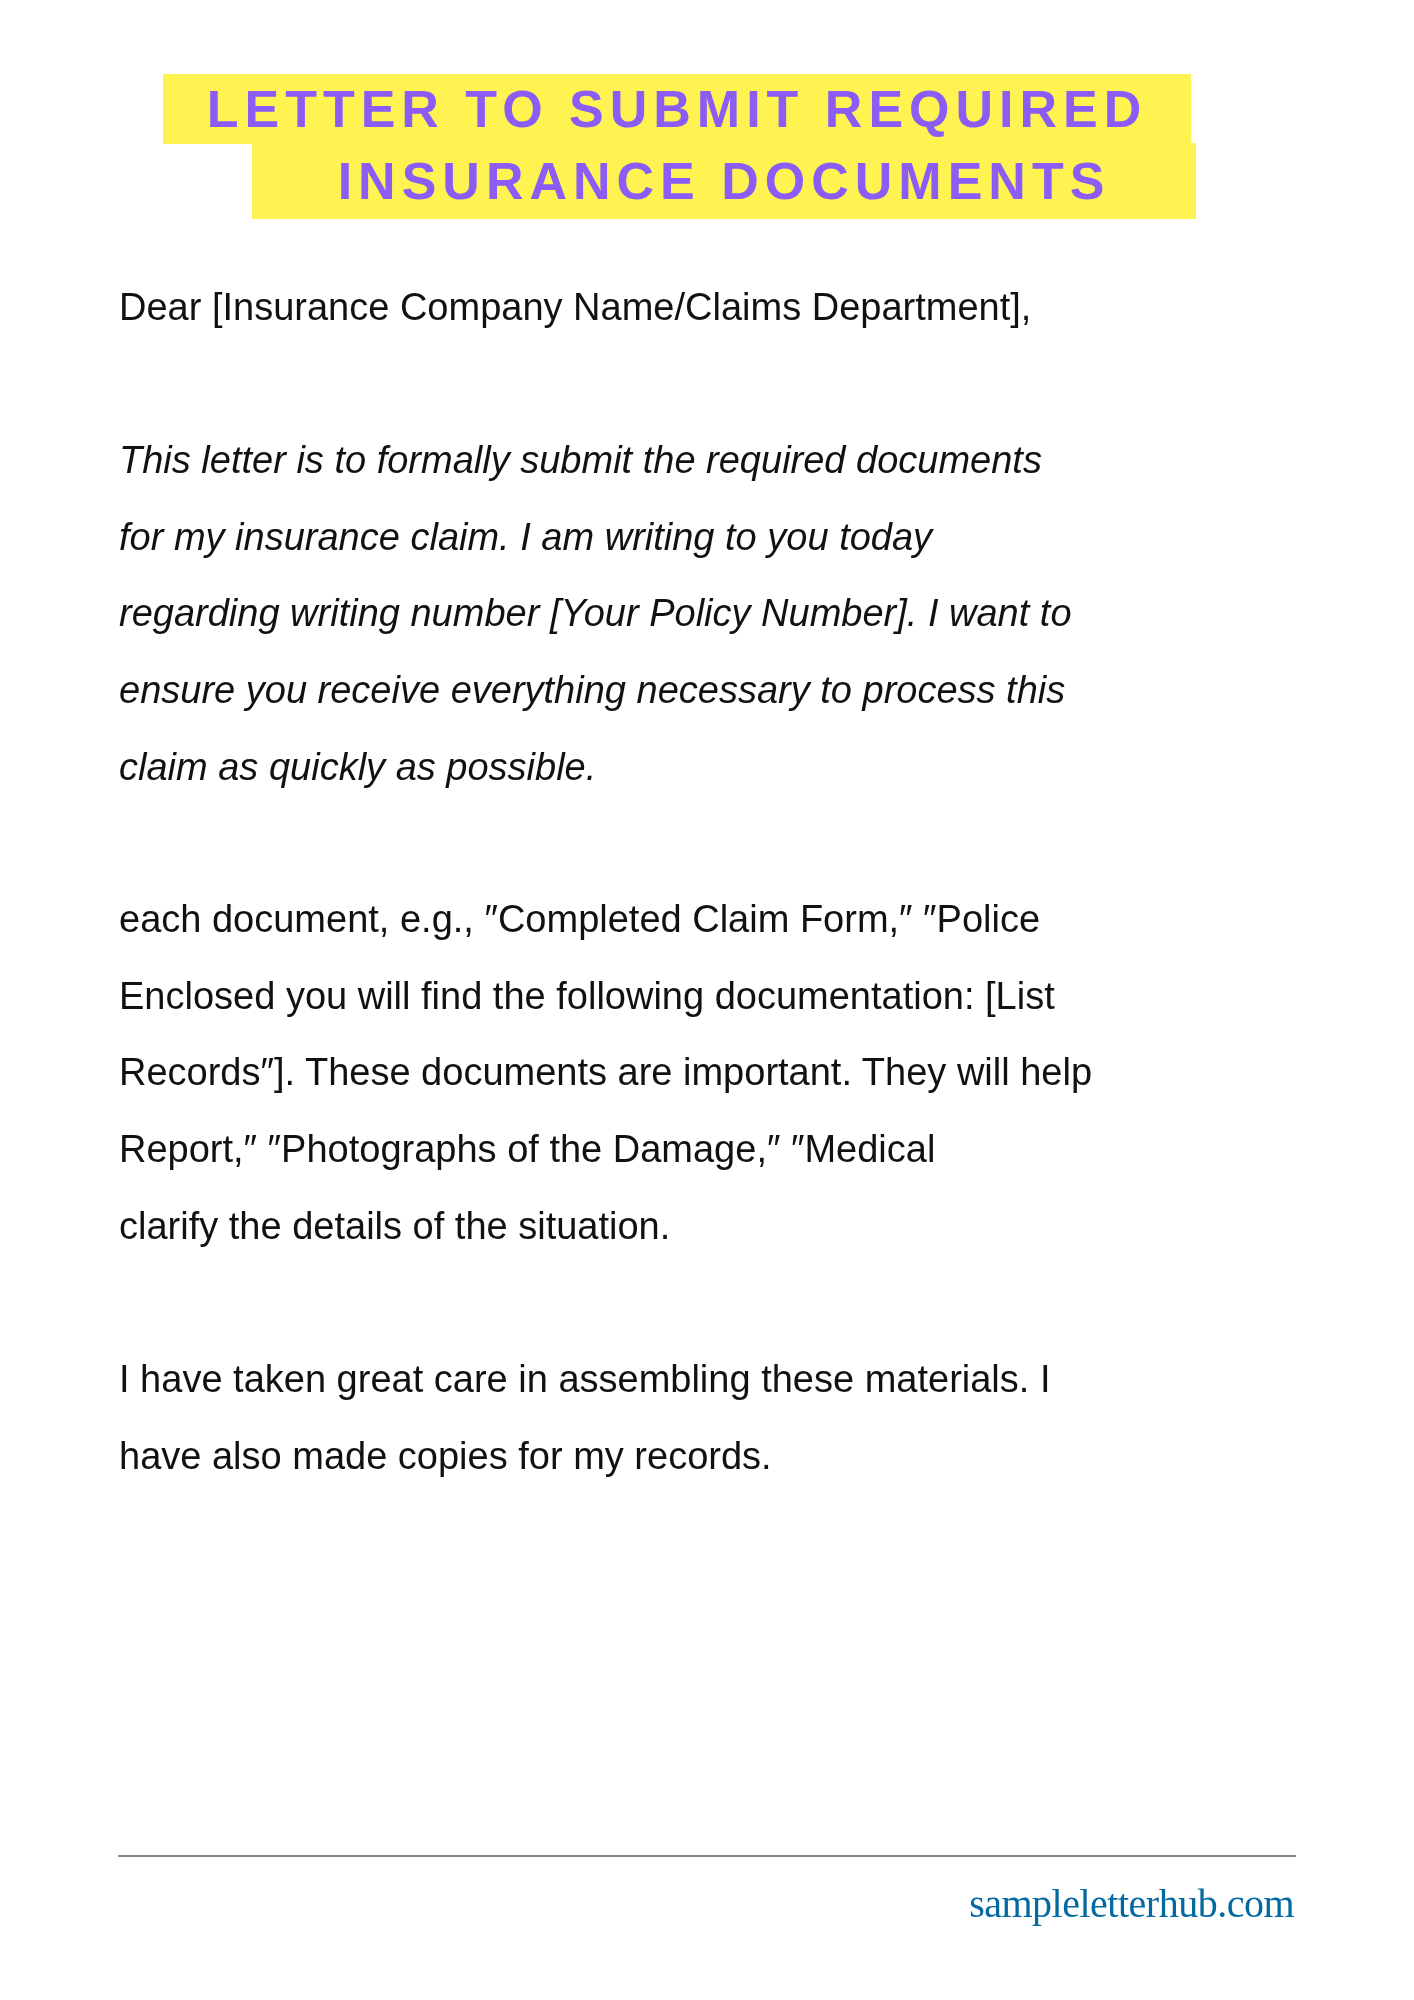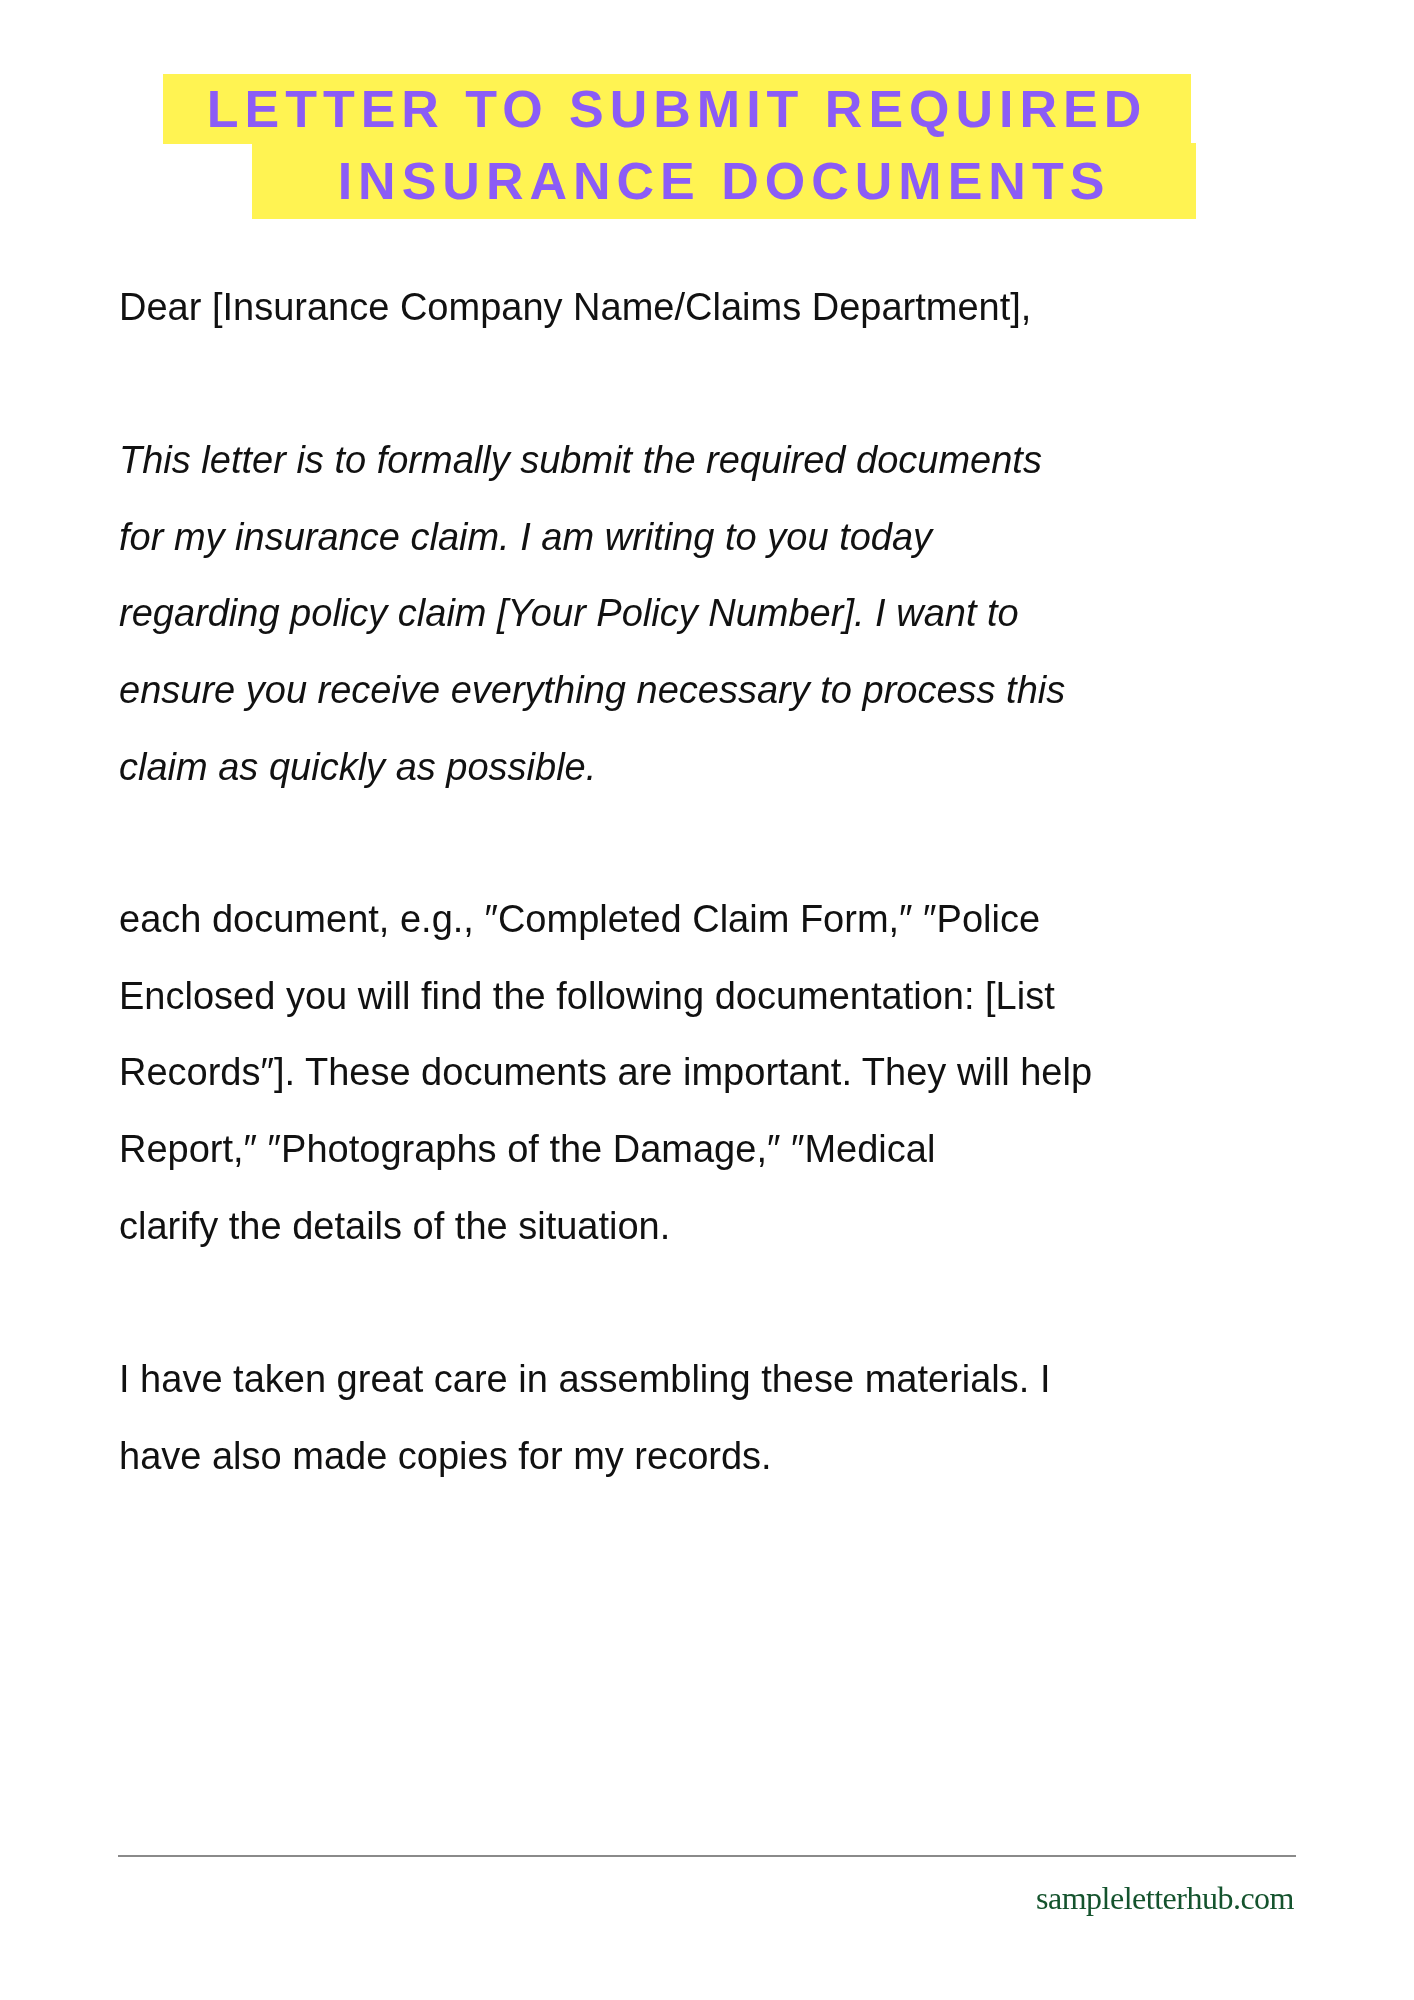--- a/index.html
+++ b/index.html
@@ -61,40 +61,40 @@
       top: 1855px;
       width: 1178px;
       height: 2px;
       background: #8a8a8a;
     }
     .footer-site {
       position: absolute;
       right: 120px;
       top: 1880px;
       font-family: "Liberation Serif", serif;
-      font-size: 32px;
-      color: #14532d;
+      font-size: 40px;
+      color: #0369a1;
       letter-spacing: -0.5px;
     }
   </style>
 </head>
 <body>
 
 <div class="title-block">
   <div class="title-line l1">LETTER TO SUBMIT REQUIRED</div>
   <div class="title-line l2">INSURANCE DOCUMENTS</div>
 </div>
 
 <div class="letter">
   <div class="blk" style="top:269px;">Dear [Insurance Company Name/Claims Department],</div>
 
   <div class="blk" style="top:422px;font-style:italic;">
     <span class="ln">This letter is to formally submit the required documents</span>
     <span class="ln">for my insurance claim. I am writing to you today</span>
-    <span class="ln">regarding policy claim [Your Policy Number]. I want to</span>
+    <span class="ln">regarding writing number [Your Policy Number]. I want to</span>
     <span class="ln">ensure you receive everything necessary to process this</span>
     <span class="ln">claim as quickly as possible.</span>
   </div>
 
   <div class="blk" style="top:881px;">
     <span class="ln">each document, e.g., ″Completed Claim Form,″ ″Police</span>
     <span class="ln">Enclosed you will find the following documentation: [List</span>
     <span class="ln">Records″]. These documents are important. They will help</span>
     <span class="ln">Report,″ ″Photographs of the Damage,″ ″Medical</span>
     <span class="ln">clarify the details of the situation.</span>

